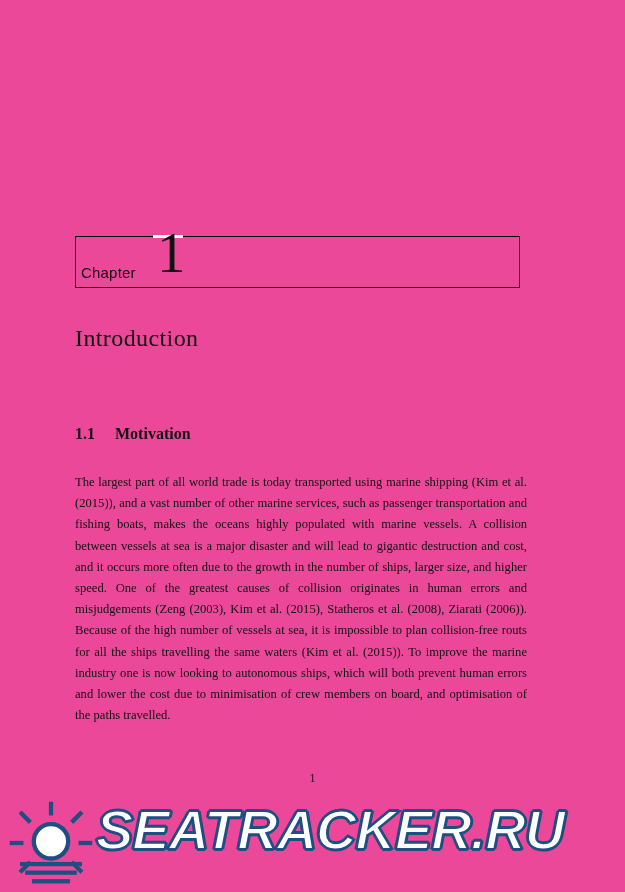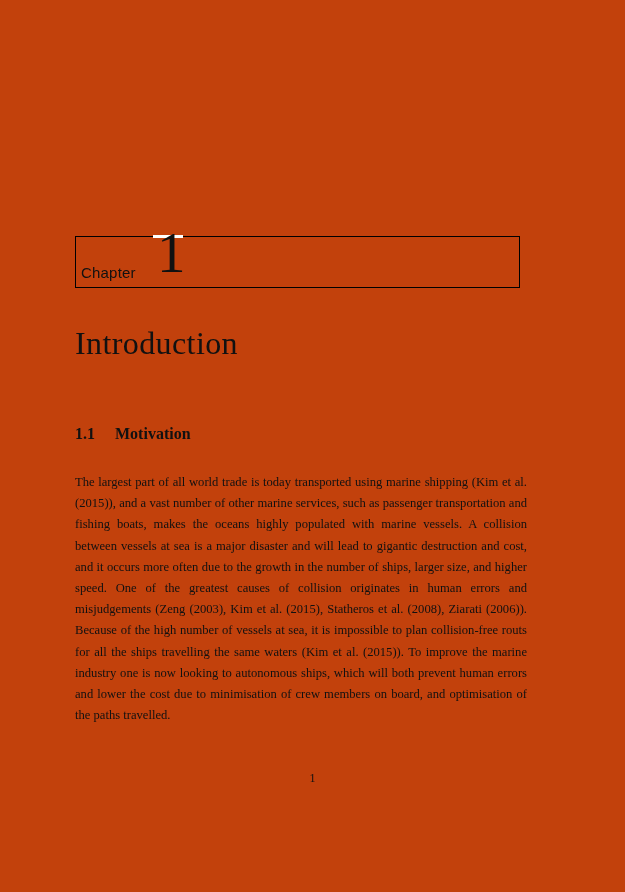--- a/index.html
+++ b/index.html
@@ -14,21 +14,21 @@
     position: relative;
     overflow: hidden;
   }
 
   .page {
     position: absolute;
     left: 0;
     top: 0;
     width: 625px;
     height: 892px;
-    background: #c2410c;
+    background: #ec4899;
   }
 
   
   .chapter-block {
     position: absolute;
     left: 75px;
     top: 236px;
     width: 445px;
     height: 52px;
   }
@@ -92,21 +92,21 @@
     height: 3px;
     background: #ffffff;
   }
 
   
   .doc-title {
     position: absolute;
     left: 75px;
     top: 325px;
     font-family: "Liberation Serif", serif;
-    font-size: 32px;
+    font-size: 24px;
     color: #111111;
     letter-spacing: 0.4px;
     text-align: right;
   }
 
   
   .section-heading {
     position: absolute;
     left: 75px;
     top: 425px;
@@ -204,14 +204,34 @@
   <div class="section-heading">
     <span class="section-number">1.1</span><span>Motivation</span>
   </div>
 
   <div class="body-col">
     <p class="para">The largest part of all world trade is today transported using marine shipping (Kim et al. (2015)), and a vast number of other marine services, such as passenger transportation and fishing boats, makes the oceans highly populated with marine vessels. A collision between vessels at sea is a major disaster and will lead to gigantic destruction and cost, and it occurs more often due to the growth in the number of ships, larger size, and higher speed. One of the greatest causes of collision originates in human errors and misjudgements (Zeng (2003), Kim et al. (2015), Statheros et al. (2008), Ziarati (2006)). Because of the high number of vessels at sea, it is impossible to plan collision-free routs for all the ships travelling the same waters (Kim et al. (2015)). To improve the marine industry one is now looking to autonomous ships, which will both prevent human errors and lower the cost due to minimisation of crew members on board, and optimisation of the paths travelled.</p>
   </div>
 
   <div class="page-number">1</div>
 
+  <div class="watermark">
+    <svg class="watermark-sun" viewBox="0 0 100 100">
+      <g fill="#1f4f82">
+        <circle cx="50" cy="48" r="20" fill="#ffffff" stroke="#1f4f82" stroke-width="5"></circle>
+        <rect x="14" y="72" width="72" height="5"></rect>
+        <rect x="20" y="82" width="60" height="5"></rect>
+        <rect x="28" y="92" width="44" height="5"></rect>
+        <g stroke="#1f4f82" stroke-width="5" stroke-linecap="butt">
+          <line x1="50" y1="2" x2="50" y2="18"></line>
+          <line x1="14" y1="14" x2="26" y2="26"></line>
+          <line x1="86" y1="14" x2="74" y2="26"></line>
+          <line x1="2" y1="50" x2="18" y2="50"></line>
+          <line x1="82" y1="50" x2="98" y2="50"></line>
+          <line x1="14" y1="84" x2="26" y2="72"></line>
+          <line x1="86" y1="84" x2="74" y2="72"></line>
+        </g>
+      </g>
+    </svg>
+    <div class="watermark-text">SEATRACKER.RU</div>
+  </div>
 
 </div>
 
 </body></html>

